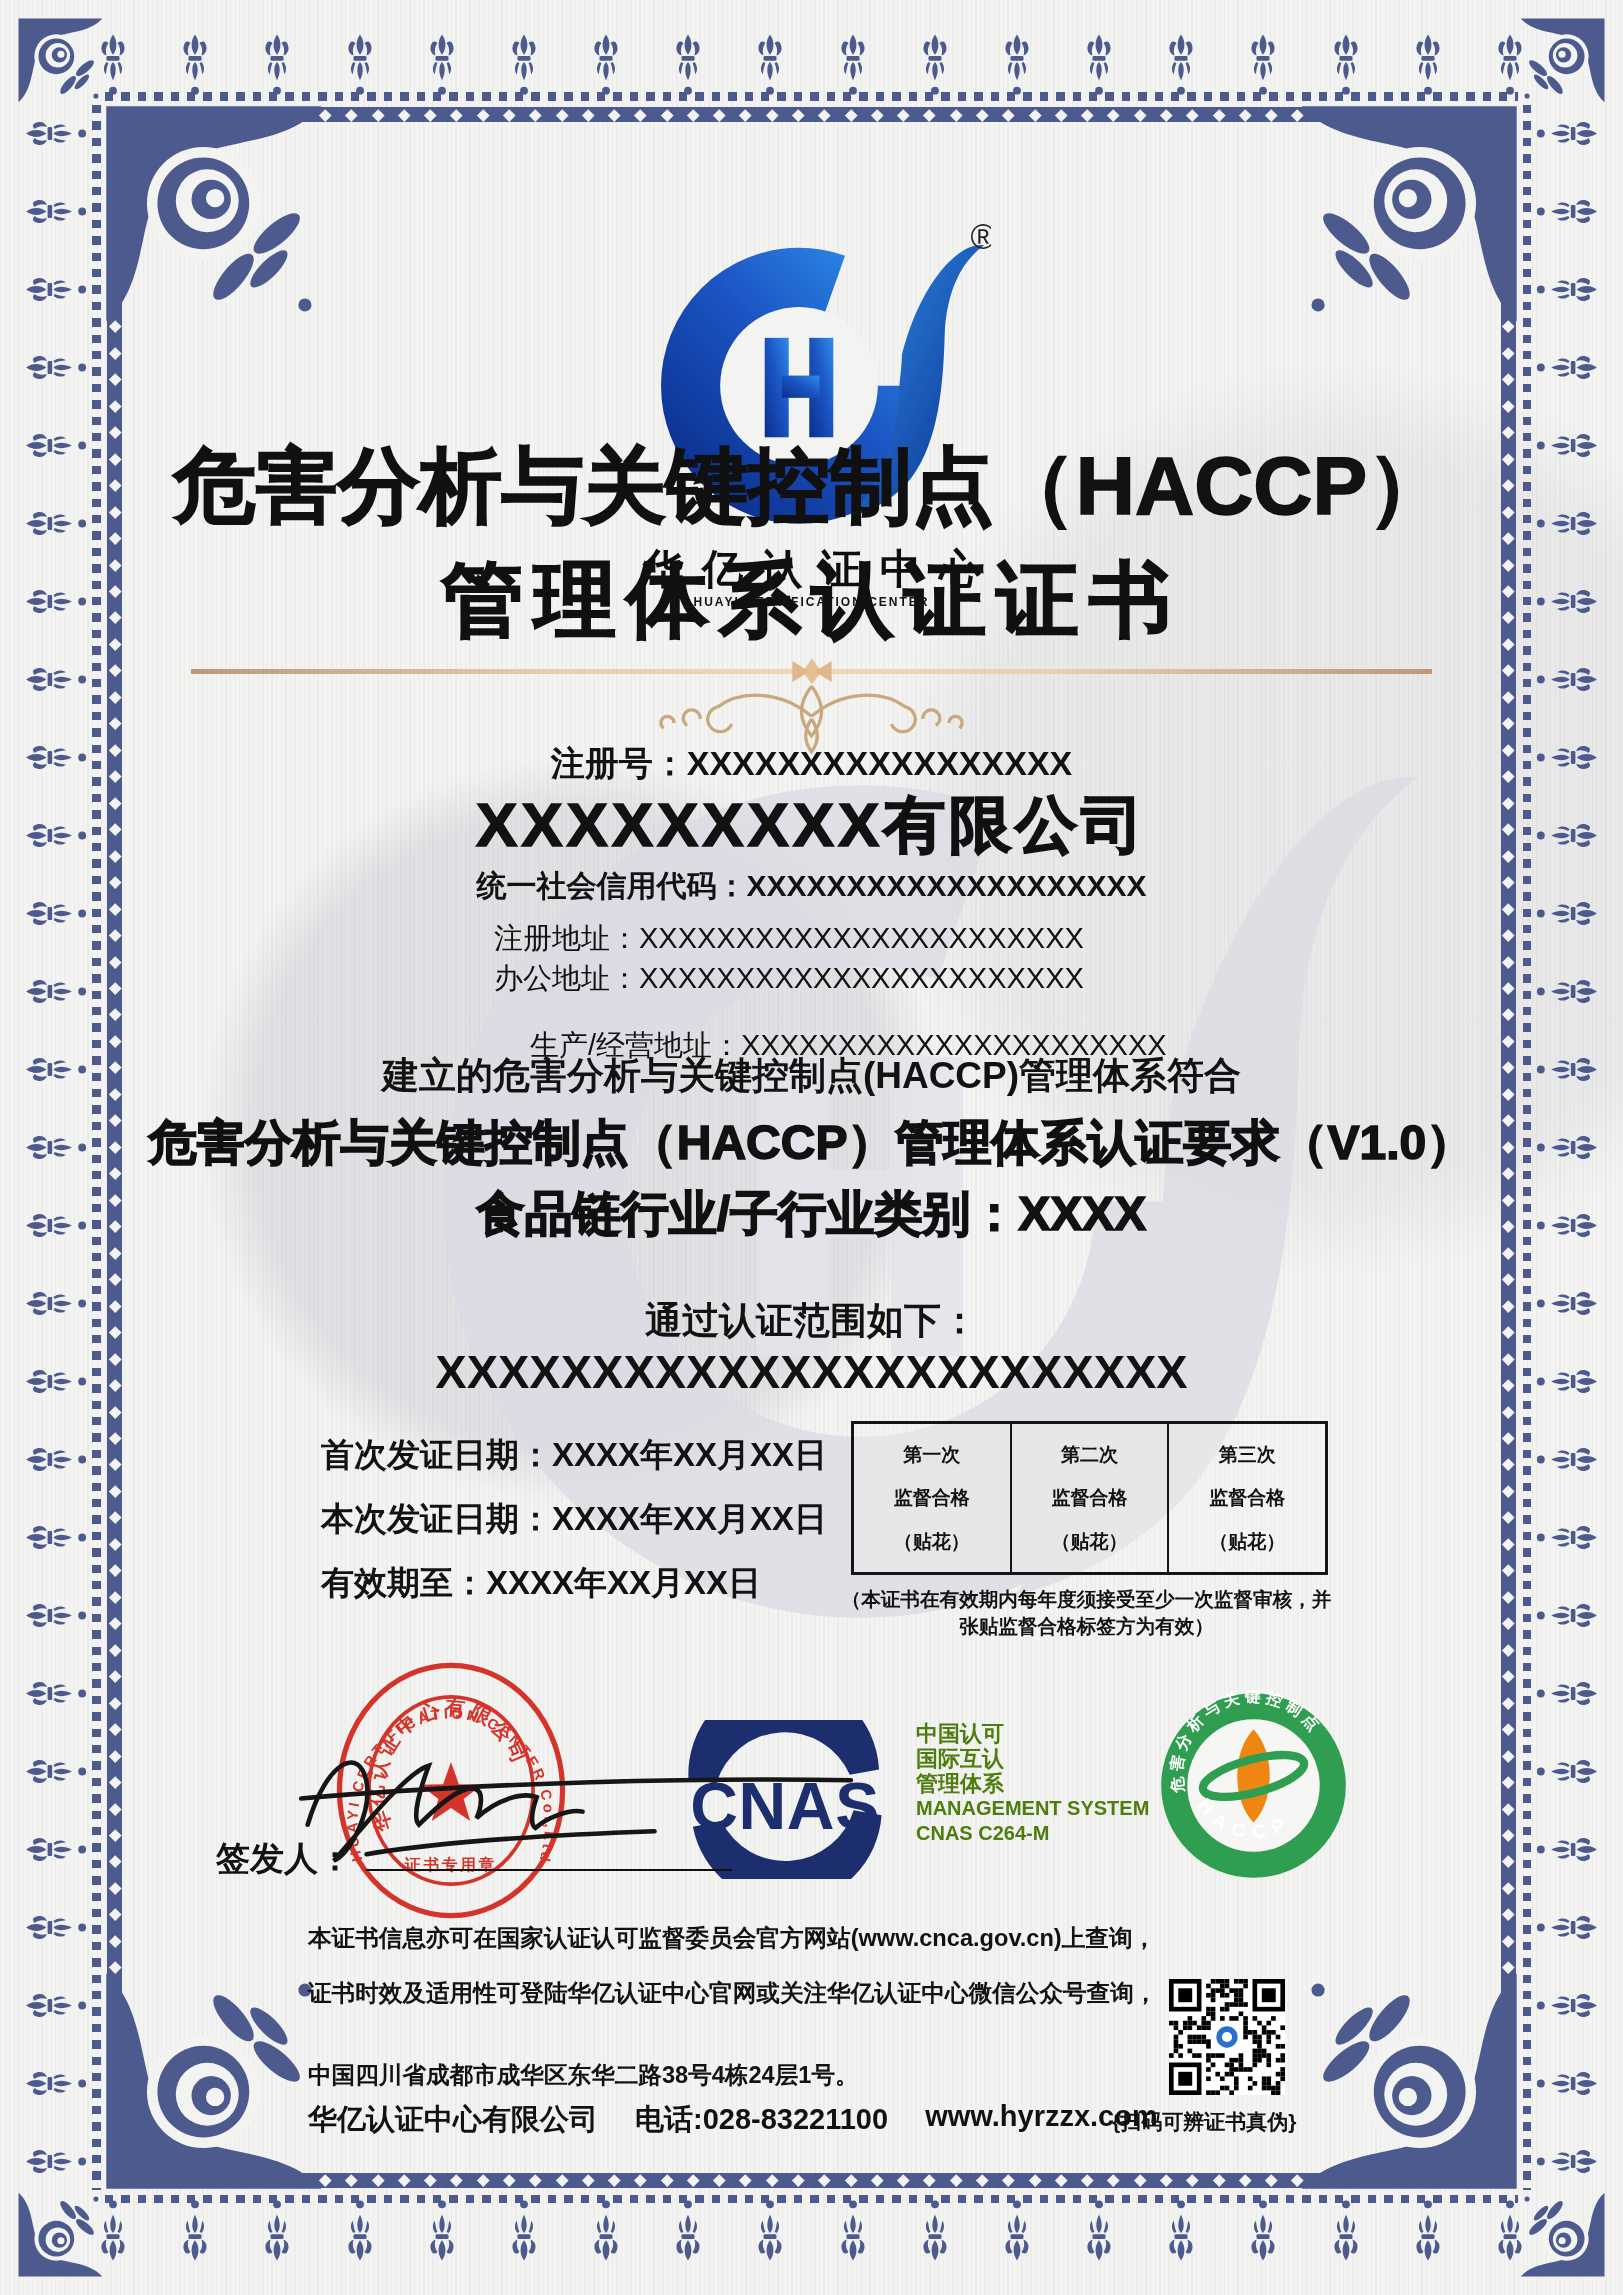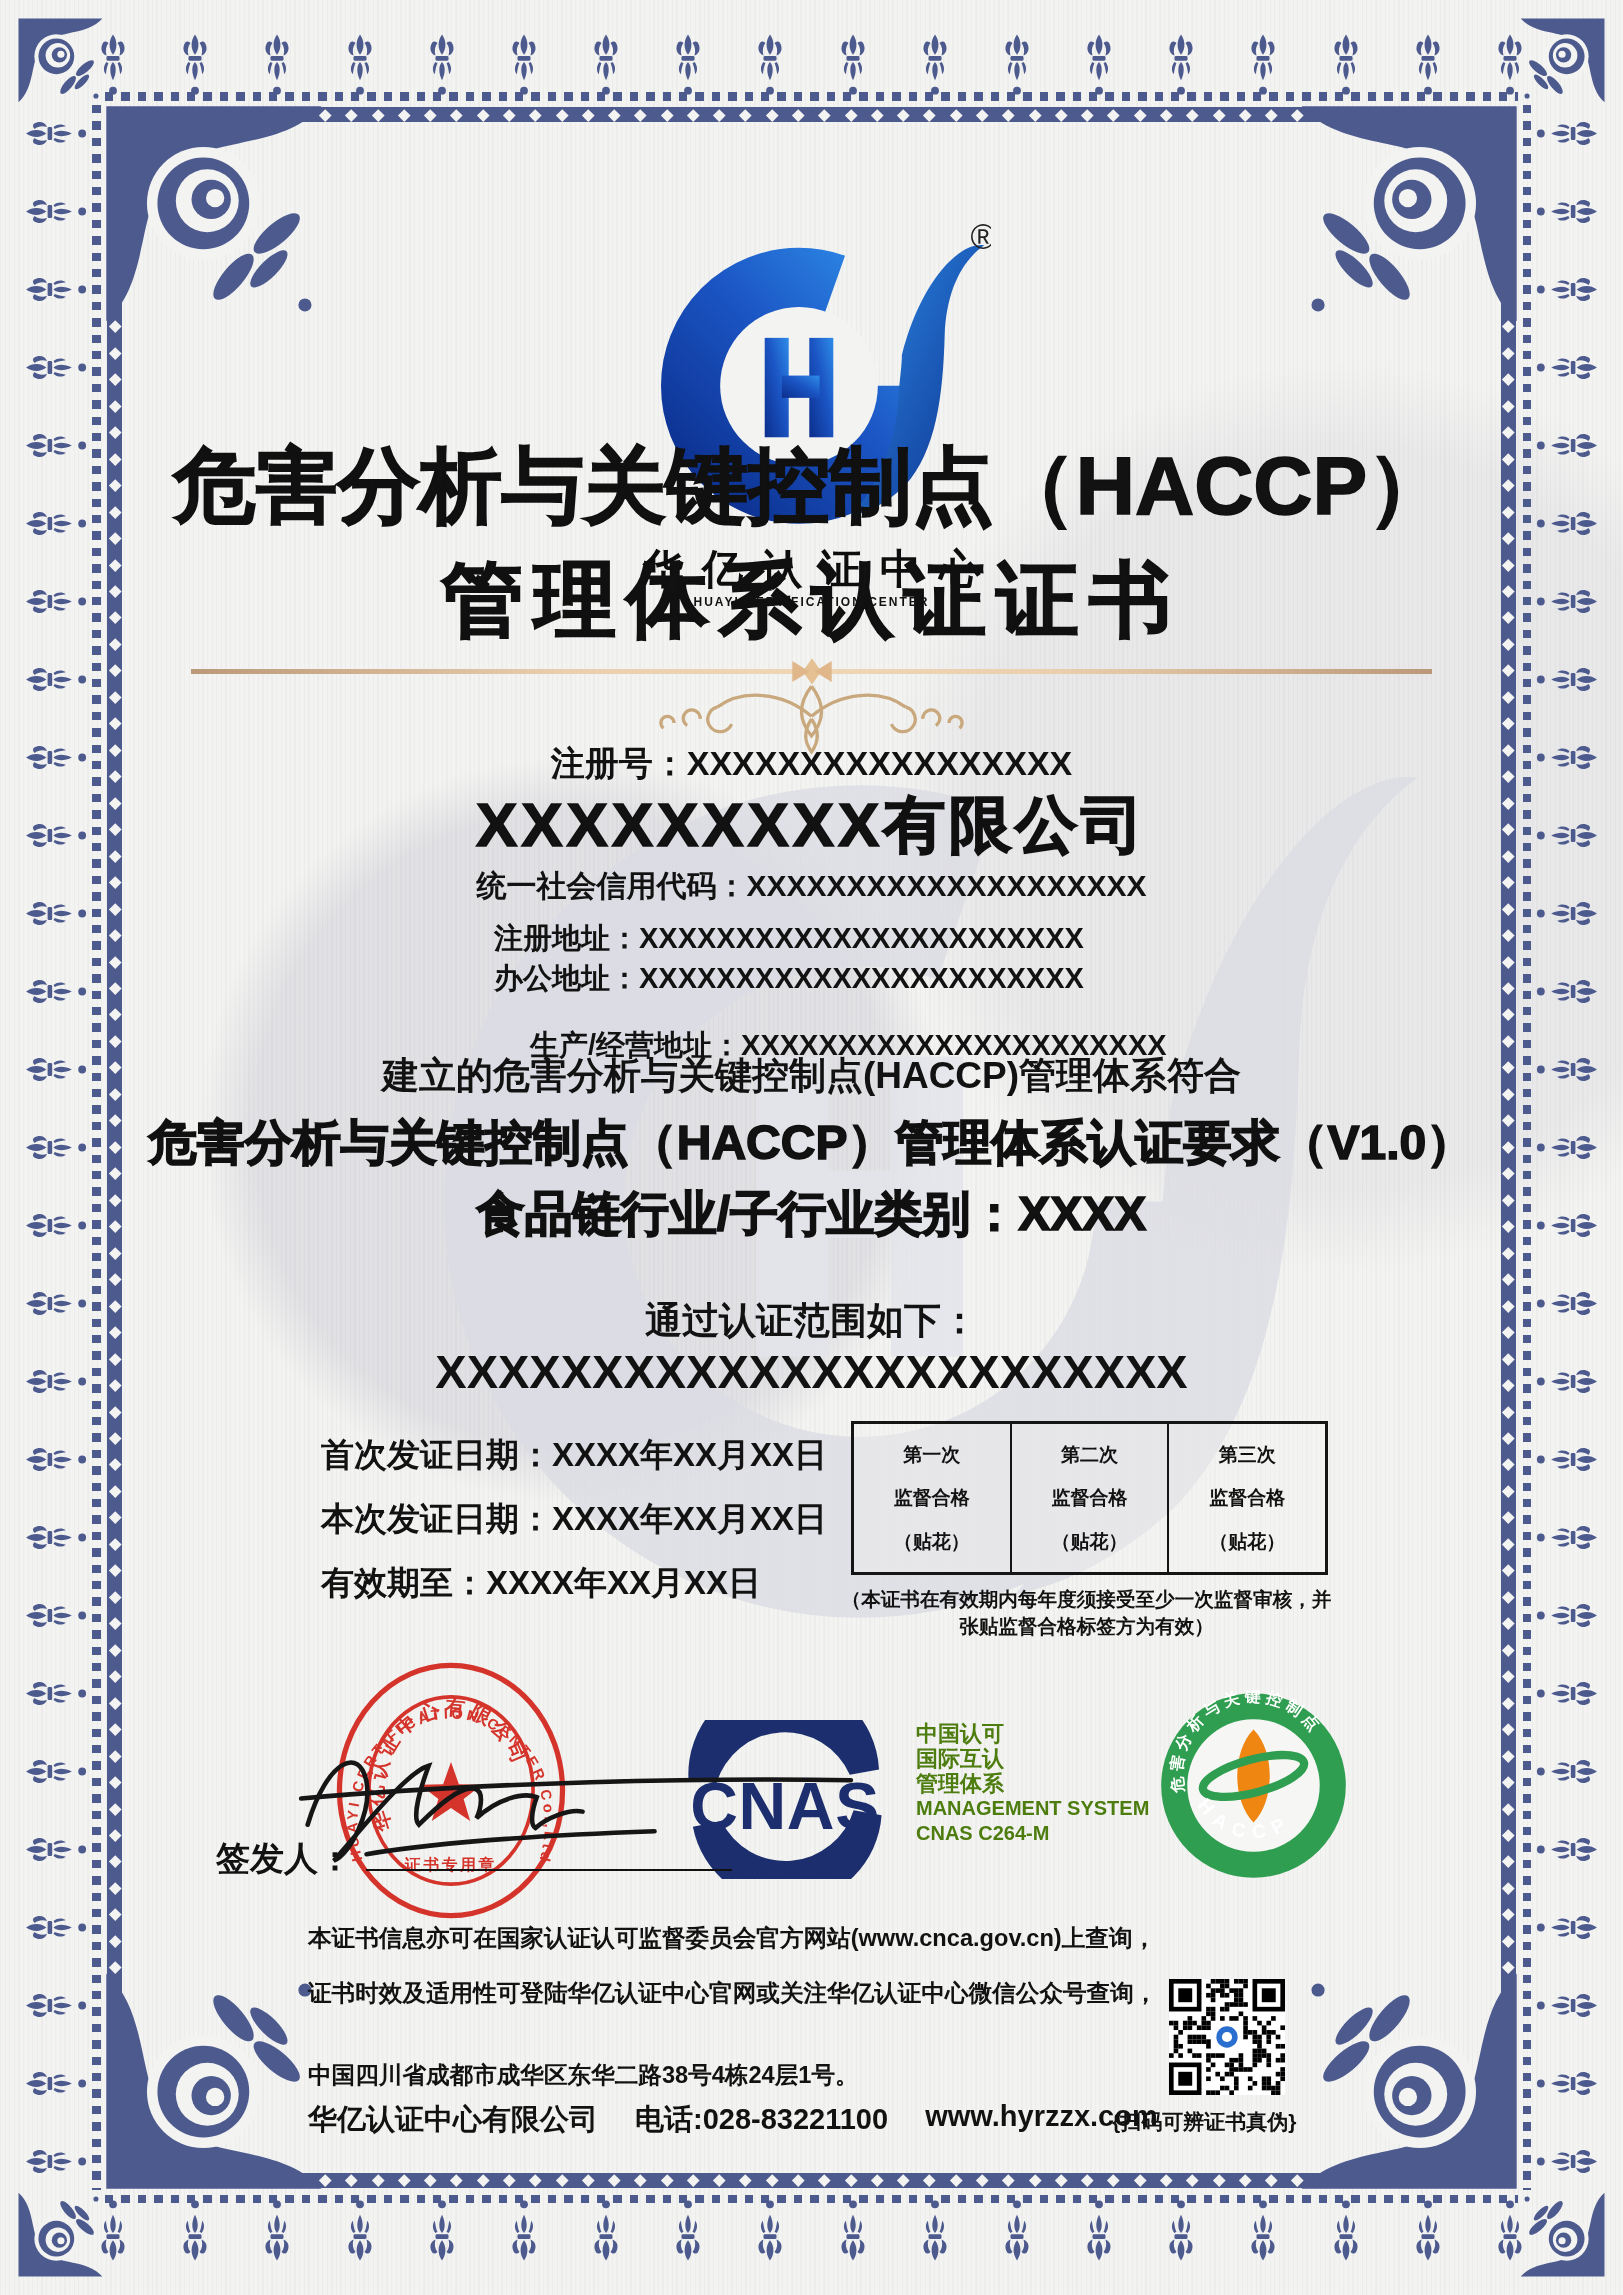--- a/index.html
+++ b/index.html
@@ -57,21 +57,21 @@
   .logo-en{top:595px;font-size:12px;font-weight:700;letter-spacing:2px;color:#111;}
   .title1{top:440px;font-size:82px;line-height:92px;}
   .title2{top:554px;font-size:82px;line-height:92px;letter-spacing:10.5px;}
   .gold-line{position:absolute;left:191px;right:191px;top:669px;height:5.2px;z-index:5;
      background:linear-gradient(90deg,#bb9878,#e9cfae 30%,#efd6b4 50%,#e9cfae 70%,#bb9878);}
   .gold-center{left:753px;top:657px;width:118px;}
   .gold-flourish{left:602px;top:681px;width:419px;}
   .reg{top:741px;font-size:34px;font-weight:700;}
   .company{top:783px;font-size:62px;letter-spacing:3.9px;}
   .credit{top:866px;font-size:30px;font-weight:700;}
-  .addr{left:494px;font-size:29px;font-weight:700;line-height:34px;}
+  .addr{left:494px;font-size:29px;font-weight:400;line-height:34px;}
   .a1{top:921px;} .a2{top:961px;} .a3{top:1028px;margin-left:36px;}
   .intro{top:1051px;font-size:37px;font-weight:700;}
   .standard{top:1111px;font-size:48px;}
   .category{top:1182px;font-size:48px;}
   .scope-h{top:1296px;font-size:37px;font-weight:700;}
   .scope-v{top:1344px;font-size:47px;font-weight:700;}
   .daterow{left:321px;font-size:33px;font-weight:700;}
   .d1{top:1433px;} .d2{top:1497px;} .d3{top:1561px;text-align:right;}
   .sup-table{left:851px;top:1421px;width:471px;height:148px;border:3.3px solid #151515;display:flex;background:rgba(243,243,241,.35);}
   .sup-cell{flex:1 1 0;display:flex;flex-direction:column;justify-content:space-evenly;align-items:center;

